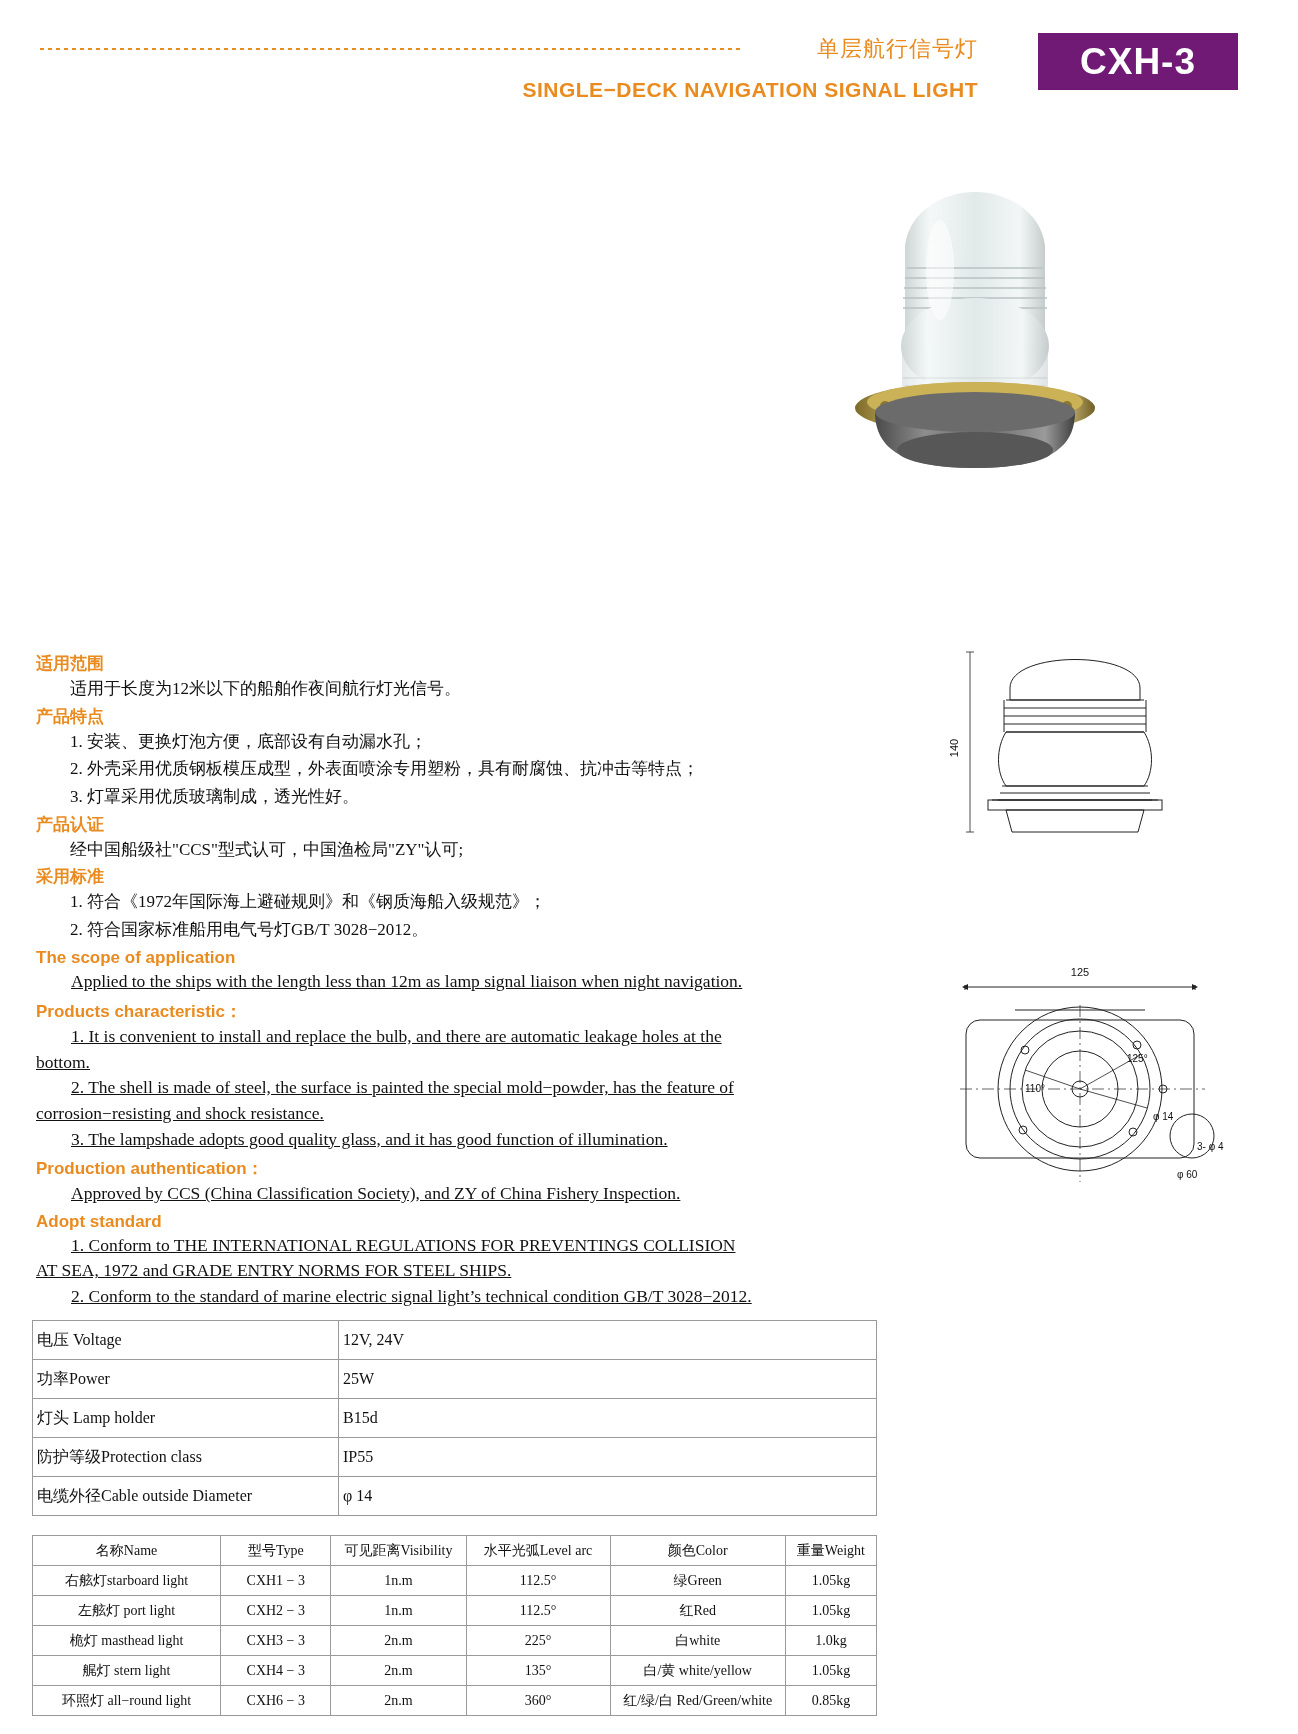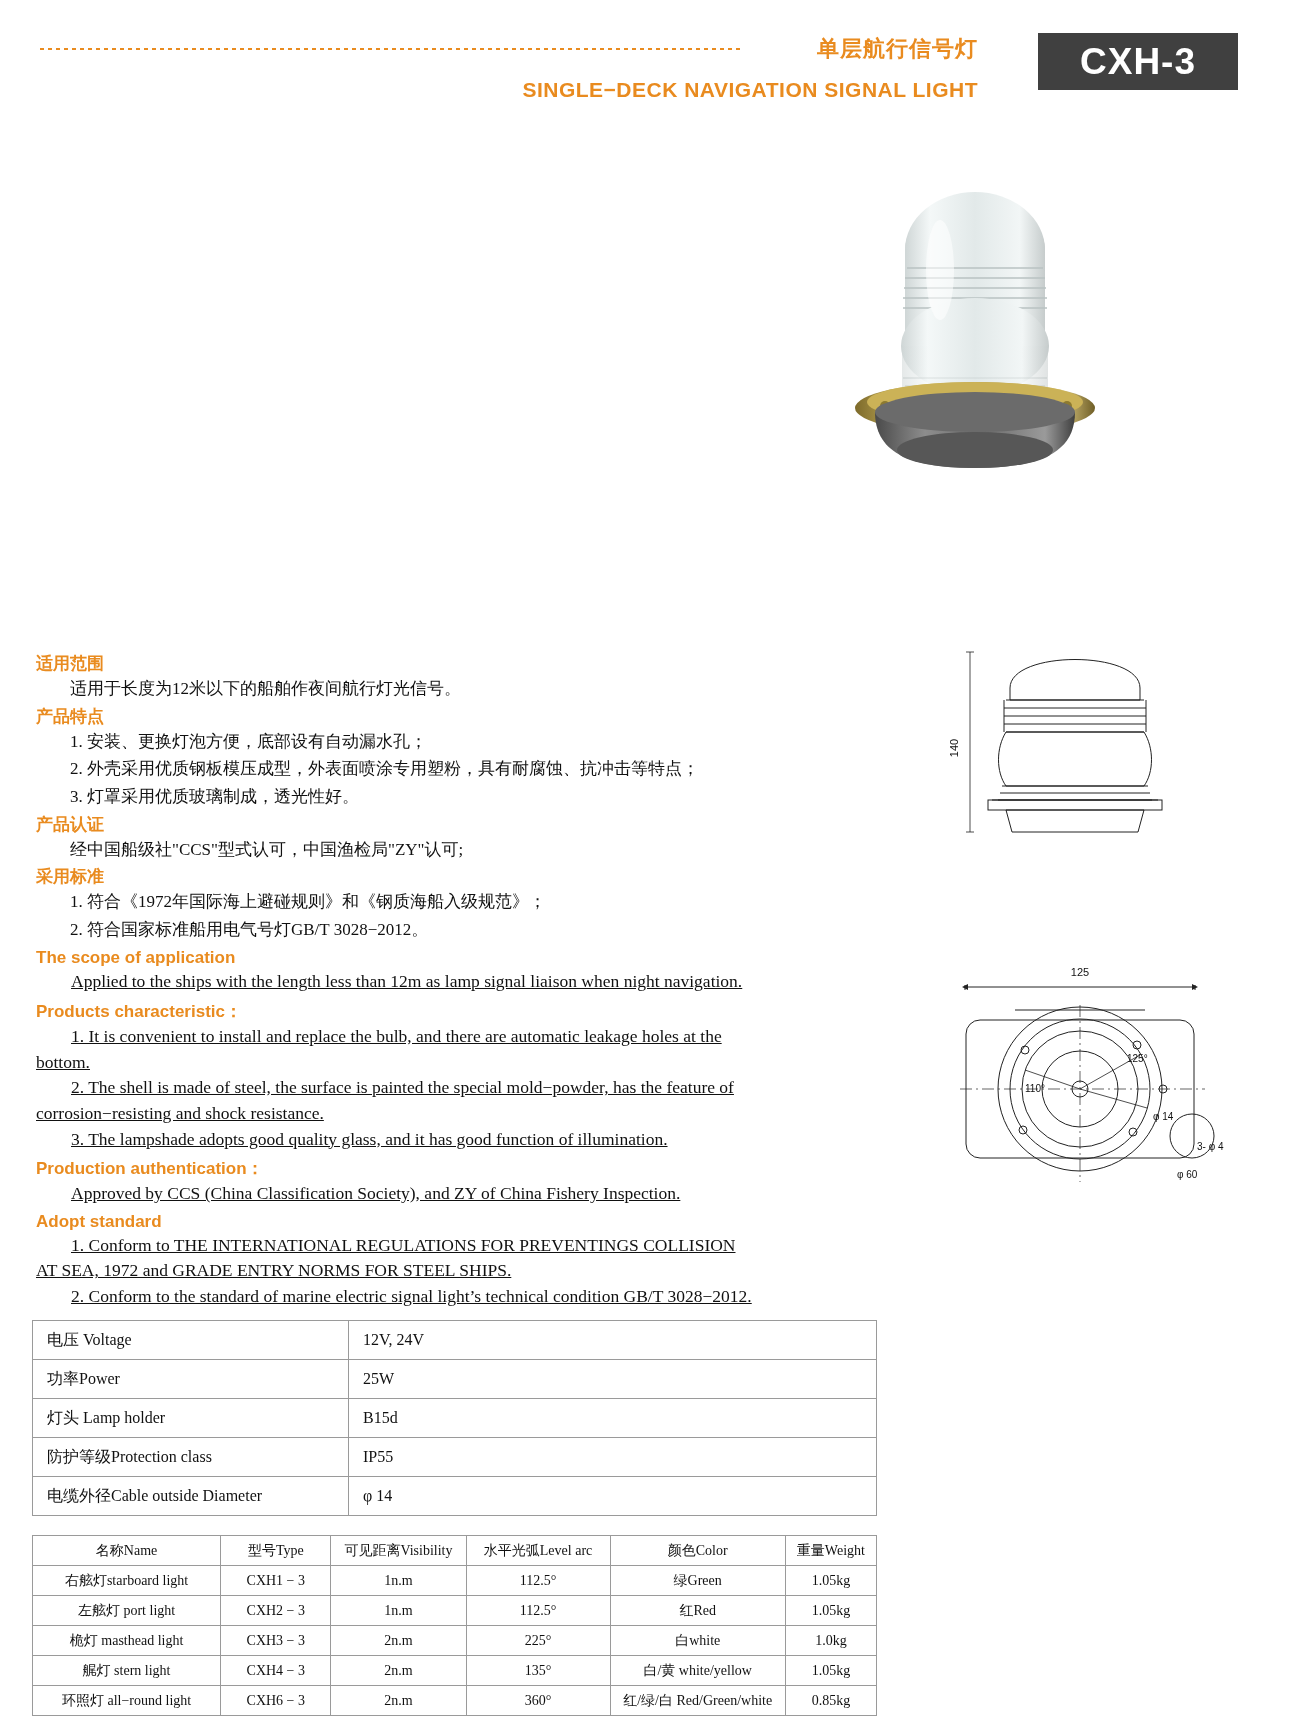--- a/index.html
+++ b/index.html
@@ -7,24 +7,24 @@
     width:1298px;height:1734px;background:#ffffff;
     font-family:"Liberation Serif", serif;
     position:relative;overflow:hidden;
   }
   
   .header{position:absolute;left:0;top:0;width:1298px;height:120px;}
   .hdr-dots{position:absolute;left:40px;top:48px;width:700px;height:2px;
             background-image:linear-gradient(to right,#e98b1f 0 4px,transparent 4px 8px);
             background-size:8px 2px;}
   .hdr-cn{position:absolute;right:320px;top:34px;font-family:"Liberation Sans",sans-serif;
-          font-weight:bold;font-size:22px;color:#e98b1f;letter-spacing:1px;}
+          font-weight:normal;font-size:22px;color:#e98b1f;letter-spacing:1px;}
   .hdr-en{position:absolute;right:320px;top:78px;font-family:"Liberation Sans",sans-serif;
           font-weight:bold;font-size:21px;color:#e98b1f;letter-spacing:.5px;white-space:nowrap;}
-  .hdr-badge{position:absolute;right:60px;top:33px;width:200px;height:57px;background:#404040;}
+  .hdr-badge{position:absolute;right:60px;top:33px;width:200px;height:57px;background:#701a75;}
   .hdr-badge span{display:block;text-align:center;line-height:57px;color:#fff;
           font-family:"Liberation Sans",sans-serif;font-weight:bold;font-size:37px;letter-spacing:1px;}
 
   
   .photo{position:absolute;left:845px;top:150px;width:320px;height:340px;}
 
   
   .col-left{position:absolute;left:36px;top:652px;width:845px;}
   .h-cn{font-family:"Liberation Sans",sans-serif;font-weight:bold;font-size:17px;color:#e98b1f;margin:0 0 2px 0;}
   .h-en{font-family:"Liberation Sans",sans-serif;font-weight:bold;font-size:17px;color:#e98b1f;margin:6px 0 2px 0;}
@@ -32,21 +32,21 @@
   .p-cn.ind{text-indent:2em;}
   .p-en{font-size:17.5px;color:#111;margin:0 0 2px 0;line-height:1.35;text-decoration:underline;}
   .p-en.ind{text-indent:2em;}
 
   
   .draw1{position:absolute;left:940px;top:640px;width:300px;height:200px;}
   .draw2{position:absolute;left:905px;top:950px;width:350px;height:290px;}
 
   
   .spec{position:absolute;left:32px;top:1320px;width:845px;border-collapse:collapse;}
-  .spec td{border:1px solid #9a9a9a;height:36px;font-size:16px;color:#111;padding-left:14px;}
+  .spec td{border:1px solid #9a9a9a;height:36px;font-size:16px;color:#111;padding-left:4px;}
   .spec td.k{width:300px;}
 
   
   .models{position:absolute;left:32px;top:1535px;width:845px;border-collapse:collapse;}
   .models th,.models td{border:1px solid #9a9a9a;font-size:14px;color:#111;text-align:center;height:27px;}
   .models th{font-weight:normal;}
   .models td.nm{text-align:center;}
   .small{font-size:12px;}
 </style>
 </head>

